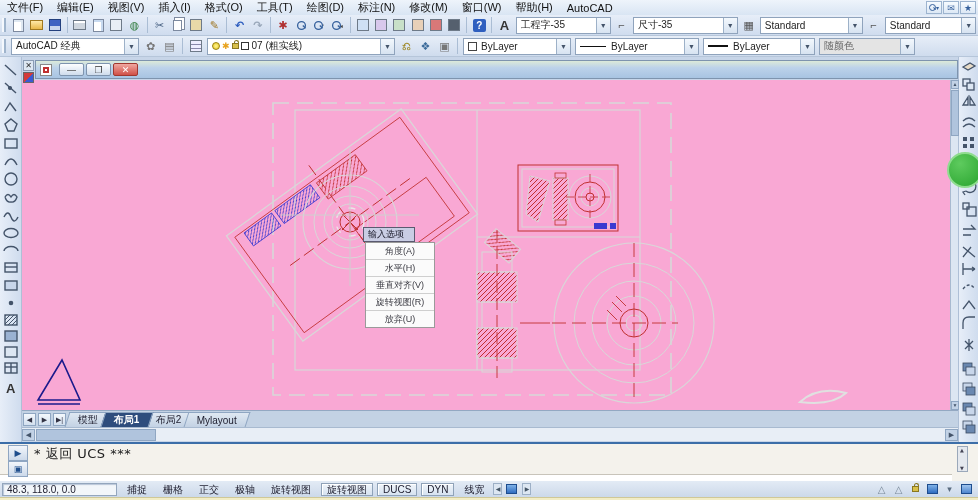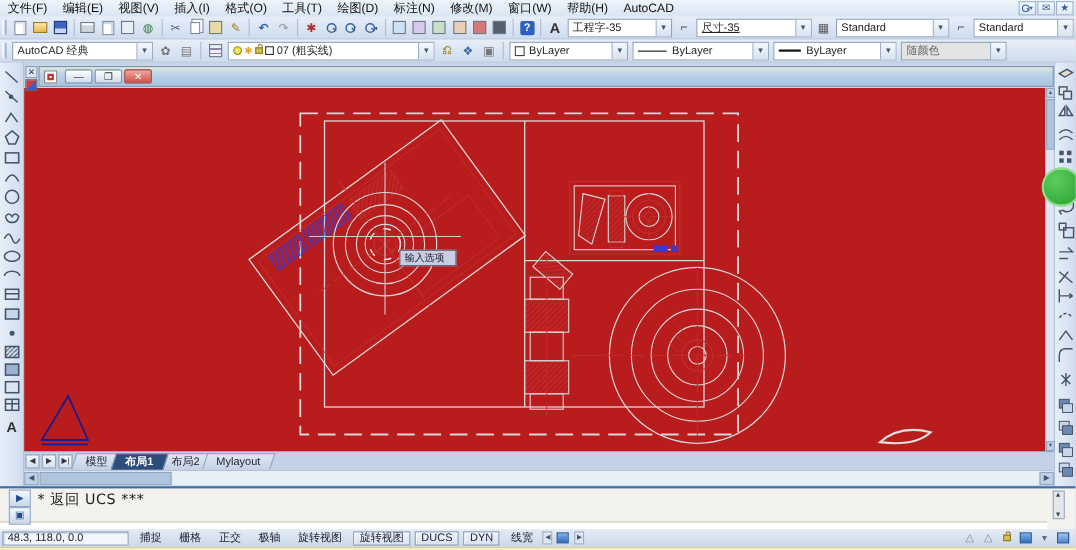--- a/index.html
+++ b/index.html
@@ -63,21 +63,21 @@
     background:linear-gradient(#dcead9,#bcd2ea 40%,#a8c4e2); border:1px solid #7e94ae;
     display:flex; align-items:center; padding:0 4px; }
   .doc-ficon { width:12px; height:12px; margin-right:5px; background:#fff; border:1px solid #888;
     box-shadow:inset 0 0 0 2px #fff, inset 0 0 0 4px #c03030; }
   .doc-title { font-size:11px; color:#101820; white-space:nowrap; overflow:hidden; flex:1; }
   .winbtn { width:25px; height:13px; margin-left:2px; border:1px solid #7e94ae; border-radius:2px;
     background:linear-gradient(#fdfeff,#cfdcec); display:flex; align-items:center; justify-content:center;
     font-size:9px; color:#333; line-height:10px; }
   .winbtn.close { background:linear-gradient(#f0a8a0,#d05048); color:#fff; border-color:#a03830; font-weight:bold; }
   .canvas-wrap { position:absolute; left:0; top:23px; width:936px; height:330px; }
-  .canvas { position:absolute; left:0; top:0; width:928px; height:330px; background:#b91c1c; overflow:hidden; }
+  .canvas { position:absolute; left:0; top:0; width:928px; height:330px; background:#f9a8d4; overflow:hidden; }
   .vscroll { position:absolute; right:0; top:0; width:8px; height:330px; background:#dce6f2; border-left:1px solid #a8bad0; }
   .vs-arrow { position:absolute; left:0; width:8px; height:9px; background:#c2d2e6; border:1px solid #8fa6c2; font-size:5px; color:#44546a; text-align:center; line-height:7px; }
   .vs-thumb { position:absolute; left:0; top:10px; width:8px; height:46px; background:#b0c4dd; border:1px solid #8fa6c2; }
 
   .tab-row { position:absolute; left:0; top:353px; width:936px; height:17px; background:#c3d2e4;
     display:flex; align-items:flex-end; border-top:1px solid #93a8c2; }
   .tabnav { width:13px; height:13px; margin:0 1px 1px 1px; background:linear-gradient(#f4f8fd,#d3e0ef);
     border:1px solid #8fa6c2; font-size:7px; line-height:11px; text-align:center; color:#334; }
   .tab { height:15px; padding:0 10px; margin-right:-6px; display:flex; align-items:center; font-size:10px;
     color:#223; background:linear-gradient(#dfe8f2,#c3d2e4); border:1px solid #8fa6c2; border-bottom:none;
@@ -244,21 +244,21 @@
     <div class="tbi">
         <span class="glyph" style="color:#333;font-size:13px;">A</span>
       </div>
     <div class="combo" style="width:100px;">
       <span class="ctext">工程字-35</span>
         <span class="arrow">▼</span>
     </div>
     <div class="tbi">
         <span class="glyph" style="color:#555;">⌐</span>
       </div>
-    <div class="combo" style="width:110px;text-decoration:underline;">
+    <div class="combo" style="width:110px;">
       <span class="ctext">尺寸-35</span>
         <span class="arrow">▼</span>
     </div>
     <div class="tbi">
         <span class="glyph" style="color:#555;">▦</span>
       </div>
     <div class="combo" style="width:108px;">
       <span class="ctext">Standard</span>
         <span class="arrow">▼</span>
     </div>
@@ -507,20 +507,27 @@
             <g stroke="#1a1a8c" stroke-width="1.6" fill="none">
               <polygon points="16,320 58,320 40,280"></polygon>
               <line x1="16" y1="324" x2="58" y2="324"></line>
             </g>
 
             <path d="M778 322 q 18 -16 46 -9 q -14 13 -46 9 Z" fill="none" stroke="#e0e0e0" stroke-width="2"></path>
           </svg>
 
           
           <div class="ctx-head">输入选项</div>
+          <div class="ctx-body">
+            <div class="ctx-item">角度(A)</div>
+            <div class="ctx-item">水平(H)</div>
+            <div class="ctx-item">垂直对齐(V)</div>
+            <div class="ctx-item">旋转视图(R)</div>
+            <div class="ctx-item">放弃(U)</div>
+          </div>
         </div>
 
         <div class="vscroll">
           <div class="vs-arrow" style="top:0;">▲</div>
           <div class="vs-thumb"></div>
           <div class="vs-arrow" style="bottom:0;">▼</div>
         </div>
       </div>
 
       <div class="tab-row">

